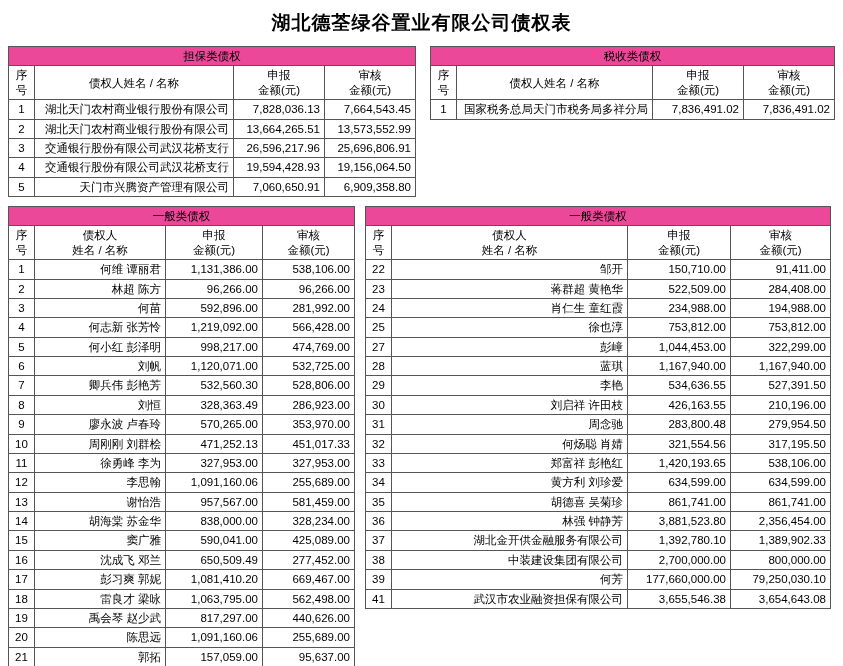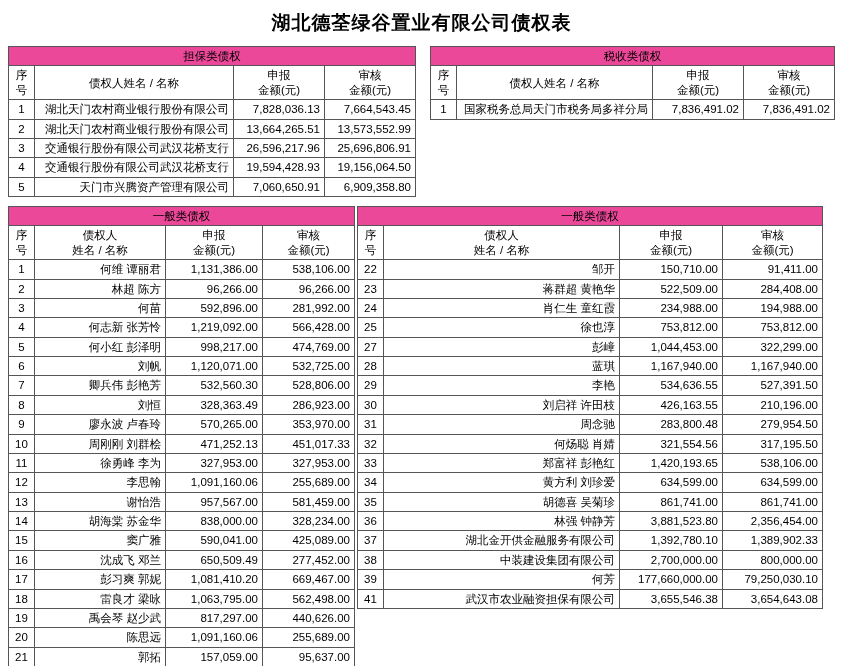--- a/index.html
+++ b/index.html
@@ -31,21 +31,21 @@
   }
   .top-row {
     display: flex;
     gap: 14px;
     align-items: flex-start;
   }
   .col-left-top { width: 408px; }
   .col-right-top { width: 405px; }
   .bottom-row {
     display: flex;
-    gap: 2px;
+    gap: 10px;
     align-items: flex-start;
     margin-top: 9px;
   }
   .col-left-bottom { width: 347px; }
   .col-right-bottom { width: 466px; }
 
   table.tbl {
     border-collapse: collapse;
     width: 100%;
     table-layout: fixed;

